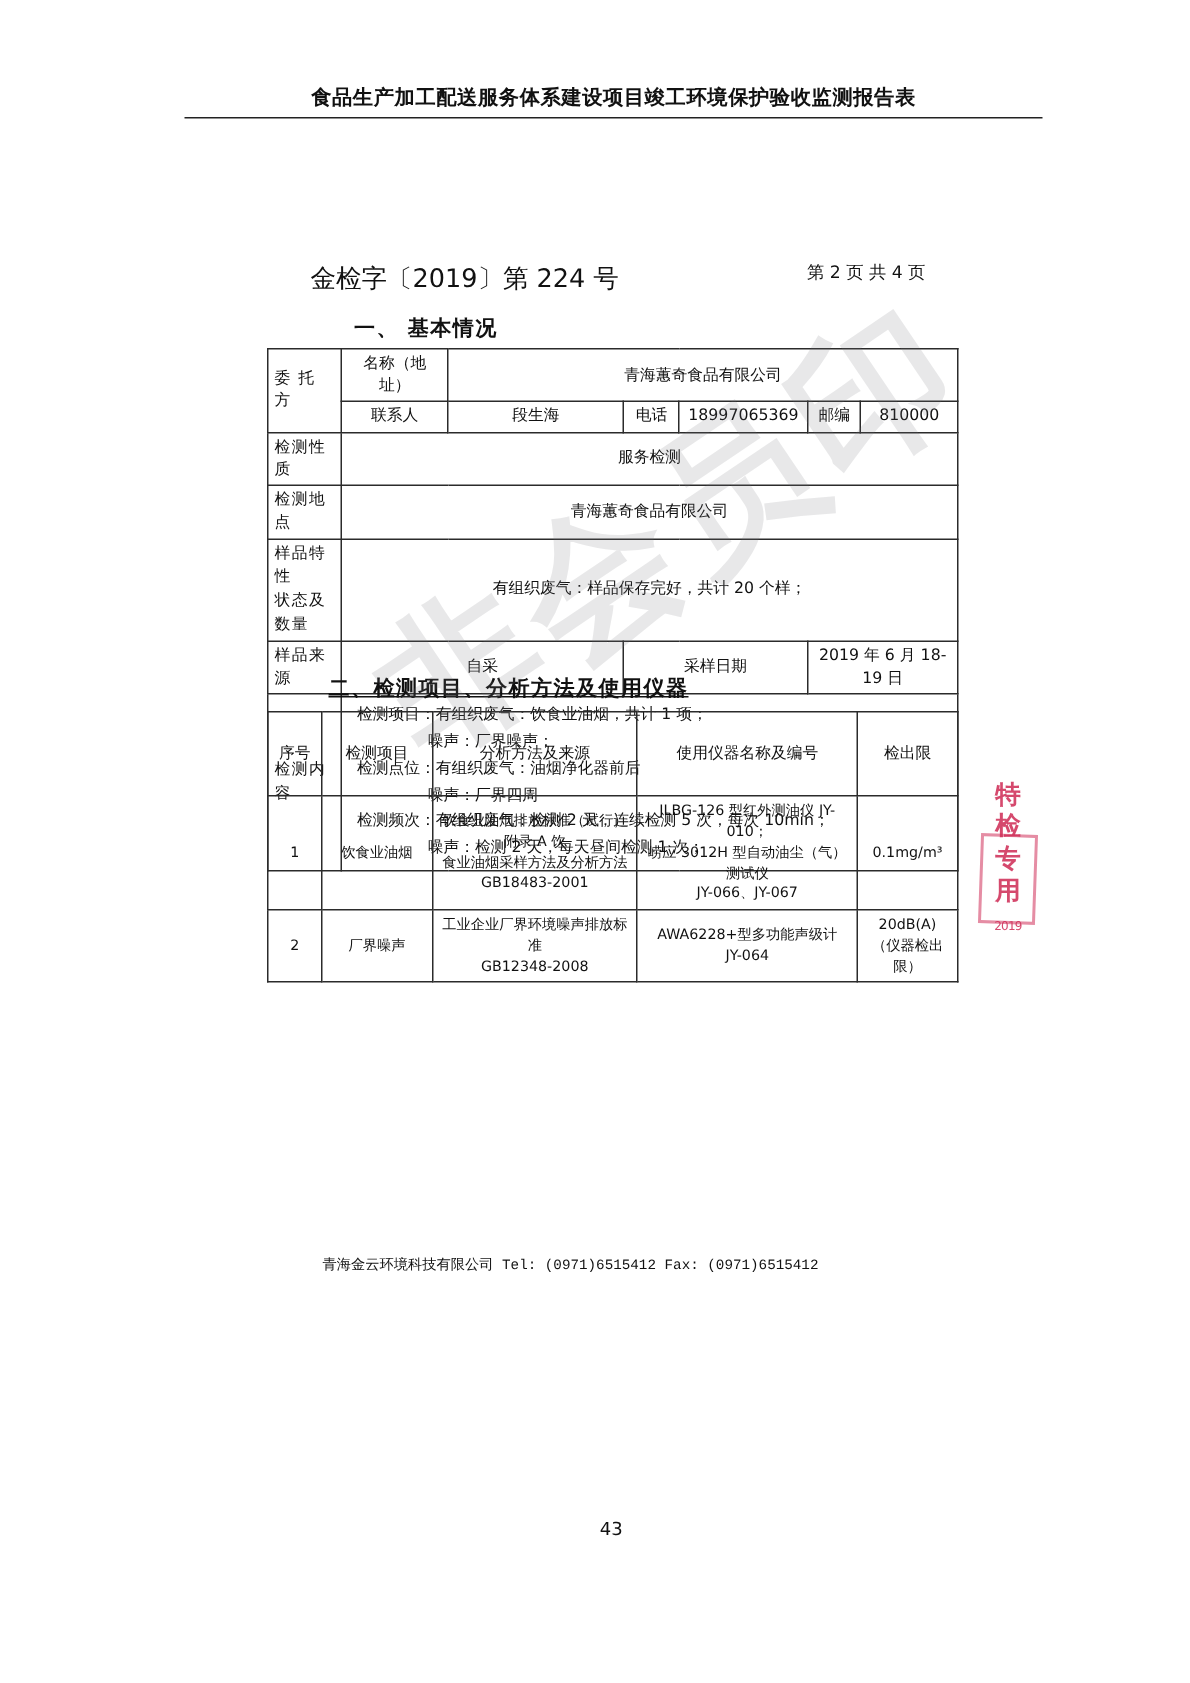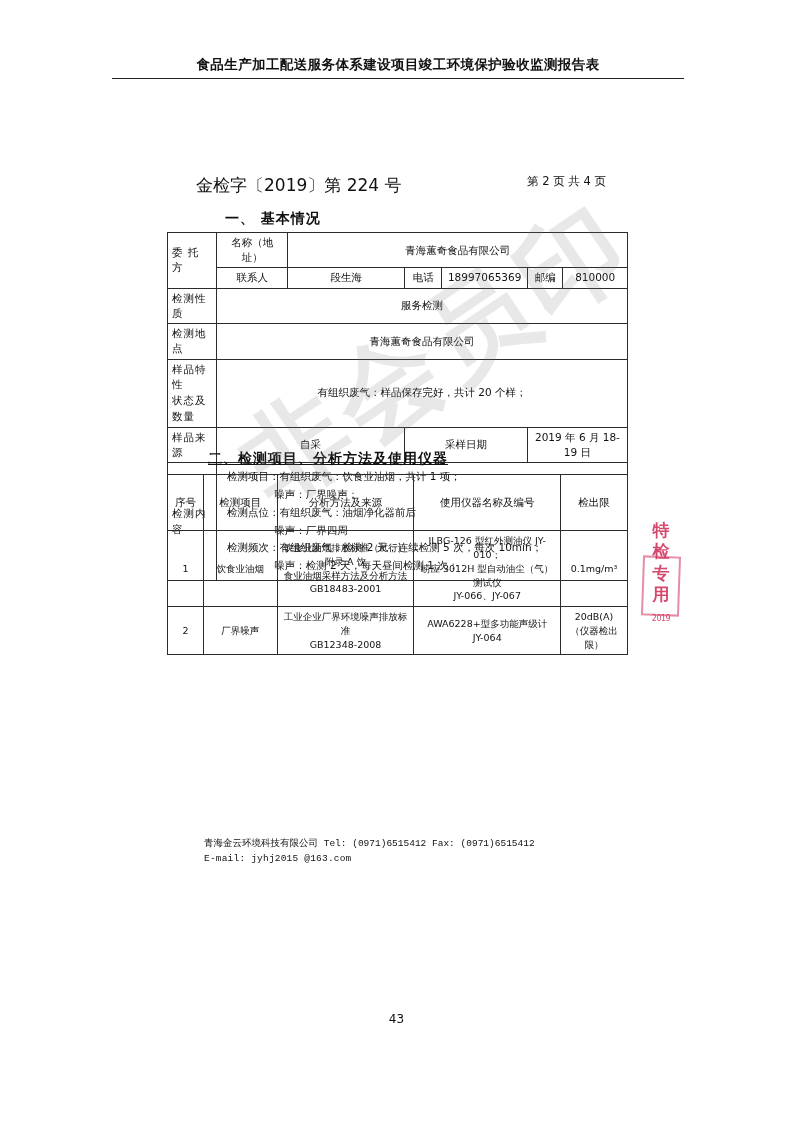--- a/index.html
+++ b/index.html
@@ -10,21 +10,21 @@
   body {
     width: 793px;
     height: 1122px;
     position: relative;
     font-family: "Liberation Serif", "DejaVu Serif", serif;
     color: #111;
     overflow: hidden;
   }
   .page {
     position: absolute;
-    left: 0; top: 0;
+    left: 11px; top: 0;
     width: 693px;
     height: 1122px;
   }
 
   
   .doc-header {
     position: absolute;
     left: 118px;
     top: 56px;
     width: 560px;
@@ -313,17 +313,16 @@
     <span class="glyph">特</span>
     <span class="glyph">检</span>
     <span class="glyph">专</span>
     <span class="glyph">用</span>
     <span class="small">2019</span>
   </div>
   <div class="red-stamp-2"></div>
 
   <div class="footer">
     <div>青海金云环境科技有限公司 Tel:  (0971)6515412   Fax:  (0971)6515412</div>
-    <div class="line2">E-mail:  jyhj2015 @163.com</div>
   </div>
   <div class="page-number-bottom">43</div>
 
 </div>
 
 </body></html>

